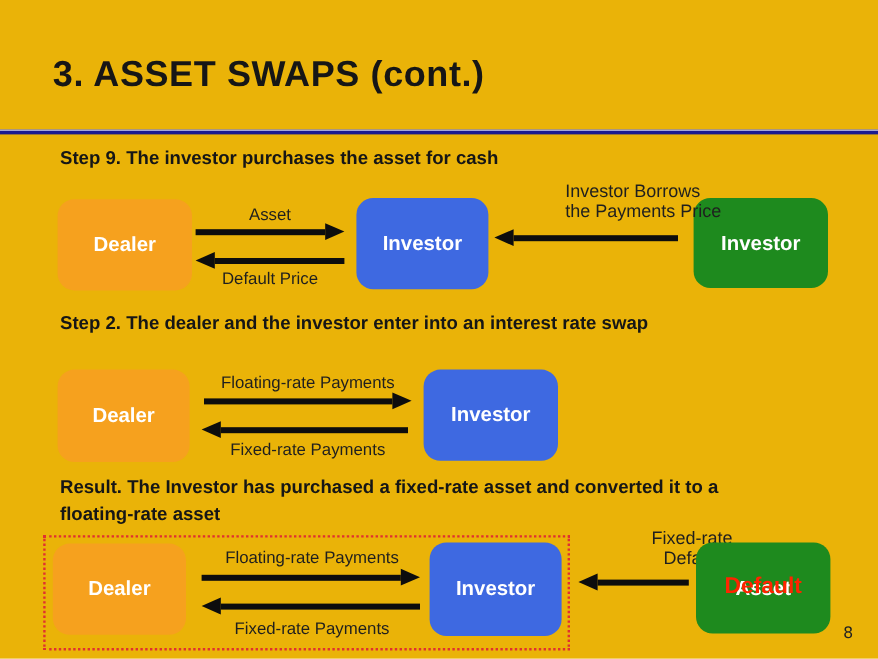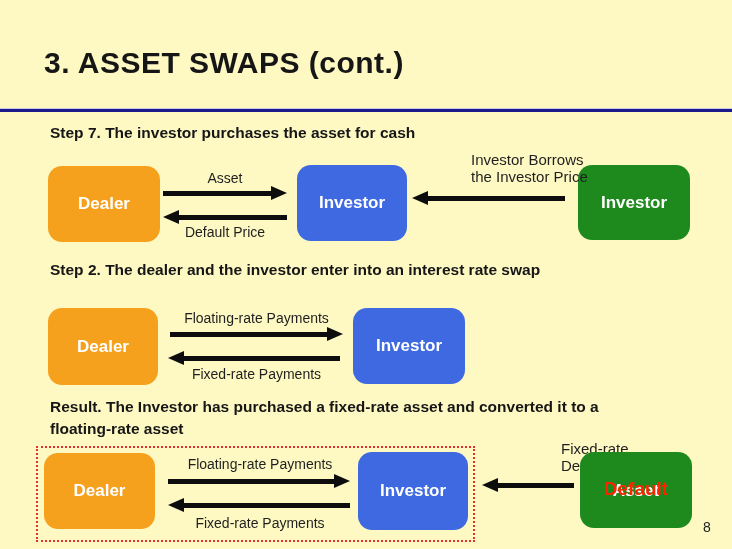--- a/index.html
+++ b/index.html
@@ -1,18 +1,18 @@
 <!DOCTYPE html>
 <html style="--orange: #f6a11e; --blue: #3e69e1; --green: #1e8a1e; --navy: #1b1b8e; --dotted_red: #e03030; --default_red: #ff2400;"><head>
 <meta charset="utf-8">
 <style>
   html,body { margin:0; padding:0; background:#ffffff; }
   .slide {
     position:relative; width:732px; height:549px; overflow:hidden;
-    background:#fef9c3; font-family:"Liberation Sans", sans-serif; color:#1a1a1a;
+    background:#eab308; font-family:"Liberation Sans", sans-serif; color:#1a1a1a;
   }
   .title {
     position:absolute; left:44px; top:46px; margin:0;
     font-size:30px; font-weight:bold; color:#161616; letter-spacing:0.5px;
   }
   .rule {
     position:absolute; left:0; top:108px; width:732px; height:3px;
     background:var(--navy,#1b1b8e); border-top:1px solid #c9c9e6;
   }
   .heading {
@@ -57,21 +57,21 @@
   .pagenum { position:absolute; left:703px; top:519px; font-size:14px; color:#222222; }
 </style>
 </head>
 <body>
 
 <div class="slide">
 
   <h1 class="title">3. ASSET SWAPS (cont.)</h1>
   <div class="rule"></div>
 
-  <div class="heading" style="left:50px; top:124px;">Step 7. The investor purchases the asset for cash</div>
+  <div class="heading" style="left:50px; top:124px;">Step 9. The investor purchases the asset for cash</div>
 
   <div class="cbox box-orange" style="left:48px; top:166px; width:112px; height:76px;">
     <span>Dealer</span>
   </div>
 
   <div class="cbox box-blue" style="left:297px; top:165px; width:110px; height:76px;">
     <span>Investor</span>
   </div>
 
   <div class="cbox box-green" style="left:578px; top:165px; width:112px; height:75px;">
@@ -87,21 +87,21 @@
 
   <div class="arr" style="left:163px; top:210px; width:124px;">
     <span class="head-l"></span>
     <span class="shaft"></span>
   </div>
 
   <div class="albl" style="left:160px; top:224px; width:130px;">Default Price</div>
 
   <div class="note" style="left:424px; top:151px;">
     <div>Investor Borrows</div>
-    <div>the Investor Price</div>
+    <div>the Payments Price</div>
   </div>
 
   <div class="arr" style="left:412px; top:191px; width:153px;">
     <span class="head-l"></span>
     <span class="shaft"></span>
   </div>
 
   <div class="heading" style="left:50px; top:261px;">Step 2. The dealer and the investor enter into an interest rate swap</div>
 
   <div class="cbox box-orange" style="left:48px; top:308px; width:110px; height:77px;">
@@ -146,21 +146,21 @@
     <span class="head-r"></span>
   </div>
 
   <div class="arr" style="left:168px; top:498px; width:182px;">
     <span class="head-l"></span>
     <span class="shaft"></span>
   </div>
 
   <div class="albl" style="left:170px; top:515px; width:180px;">Fixed-rate Payments</div>
 
-  <div class="note" style="left:514px; top:440px;">
+  <div class="note" style="left:496px; top:440px;text-align:center;">
     <div>Fixed-rate</div>
     <div>Default</div>
   </div>
 
   <div class="arr" style="left:482px; top:478px; width:92px;">
     <span class="head-l"></span>
     <span class="shaft"></span>
   </div>
 
   <div class="cbox box-green" style="left:580px; top:452px; width:112px; height:76px;">

